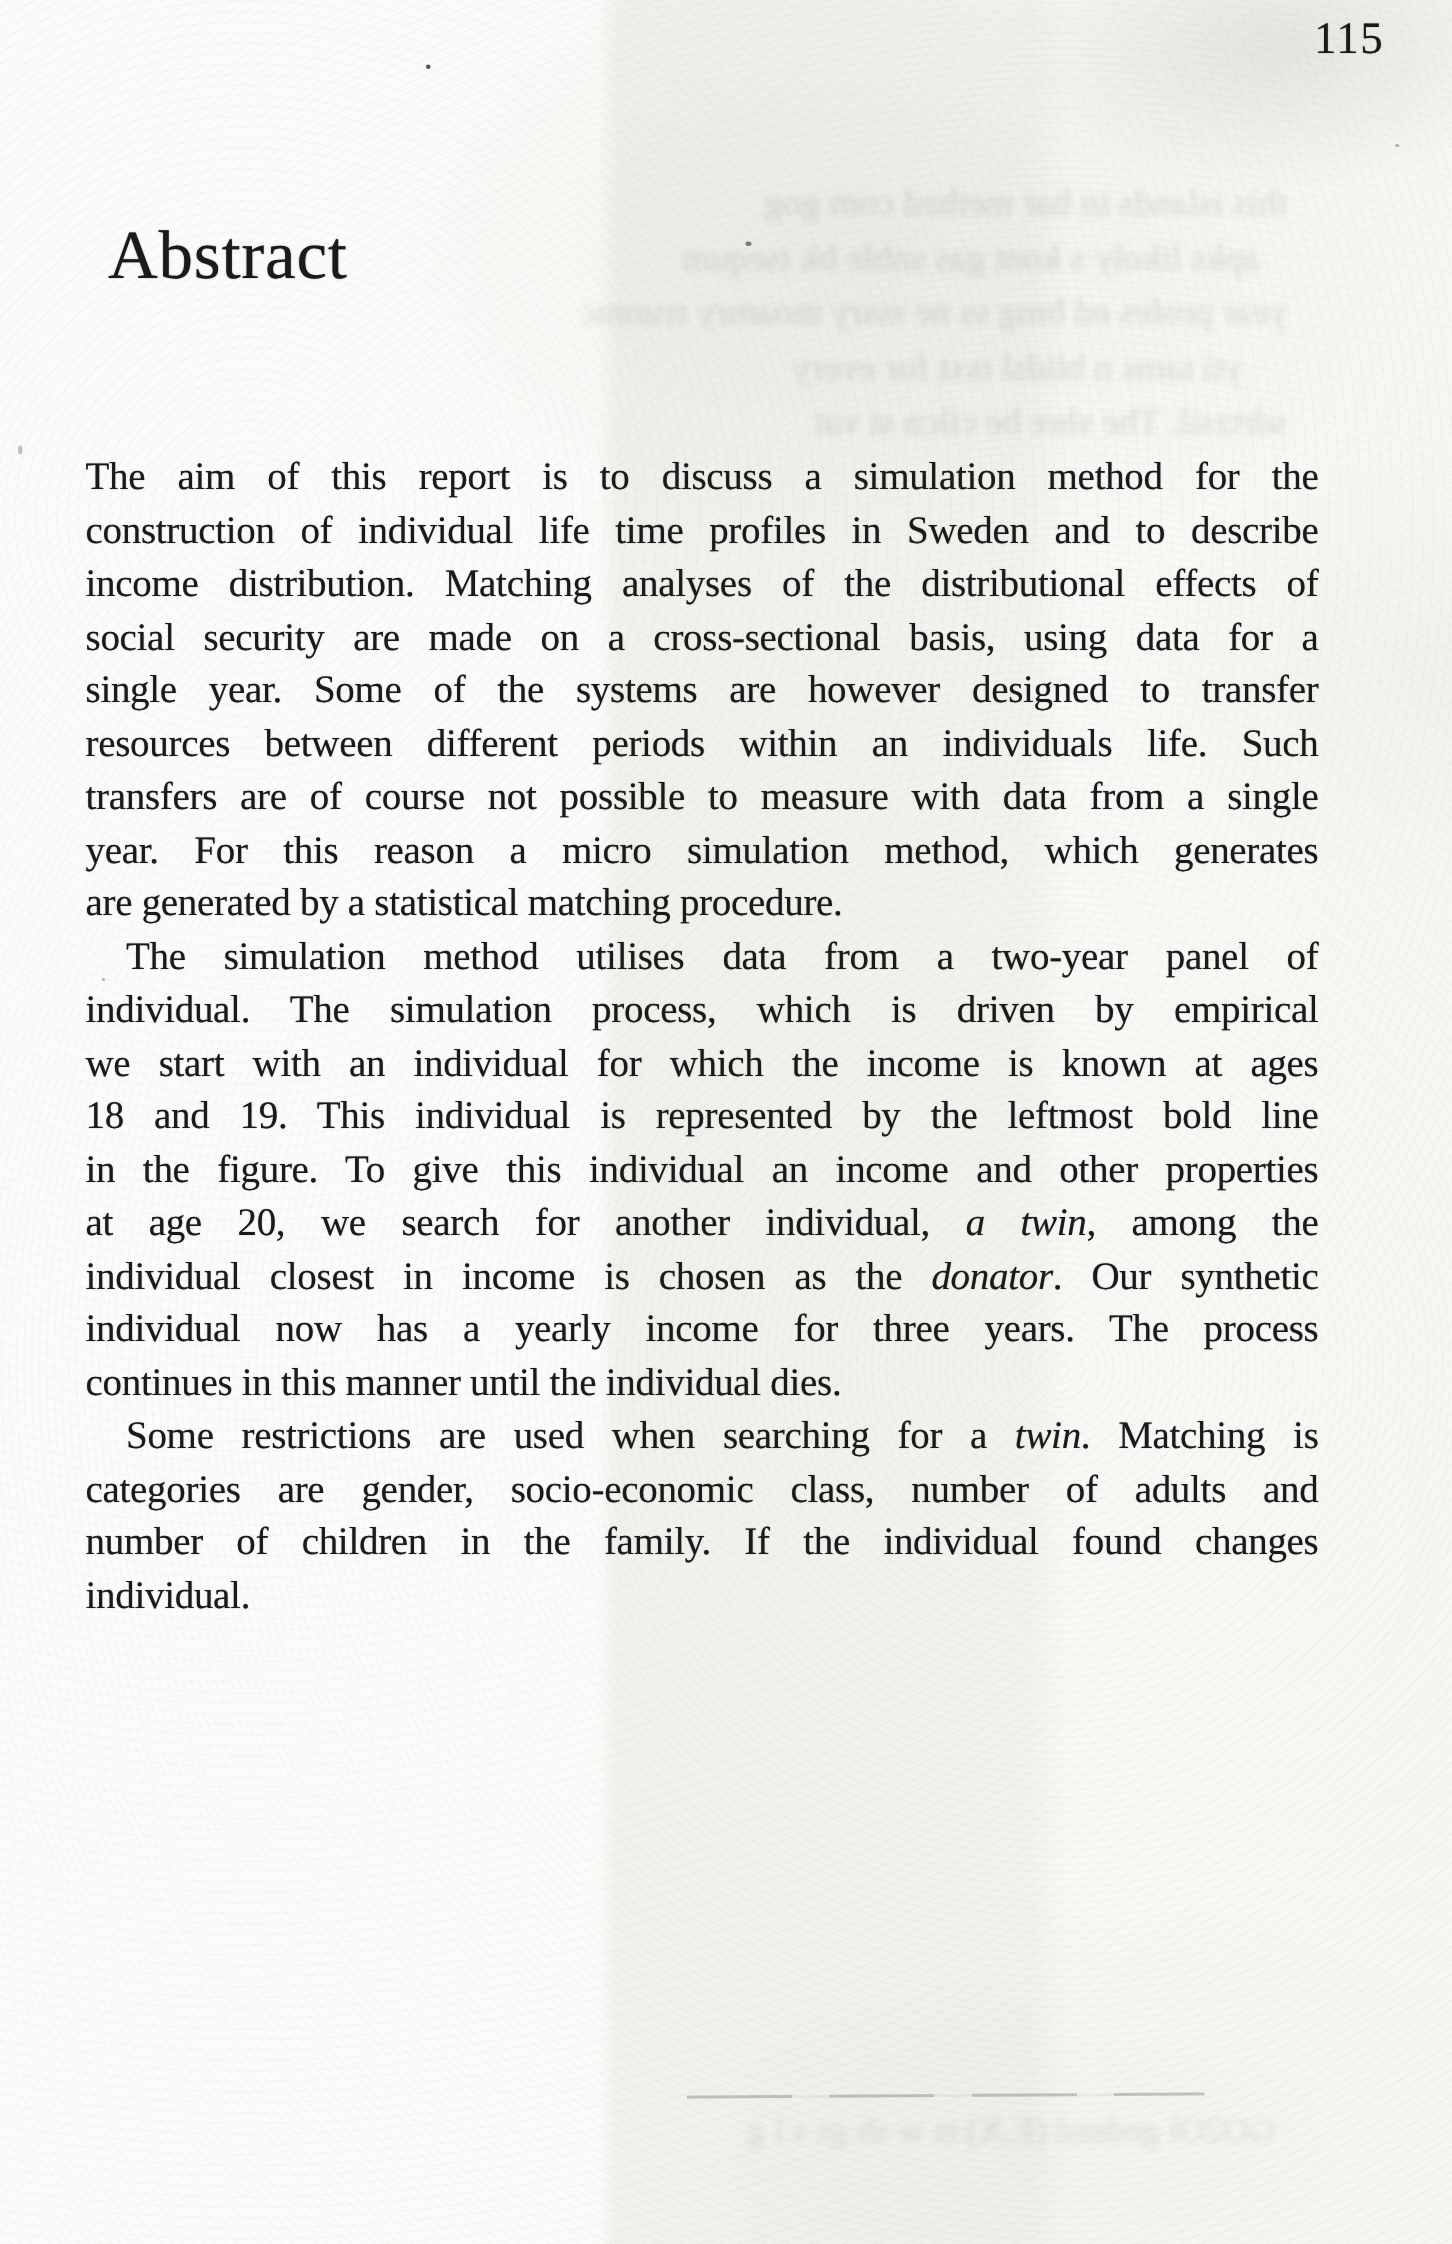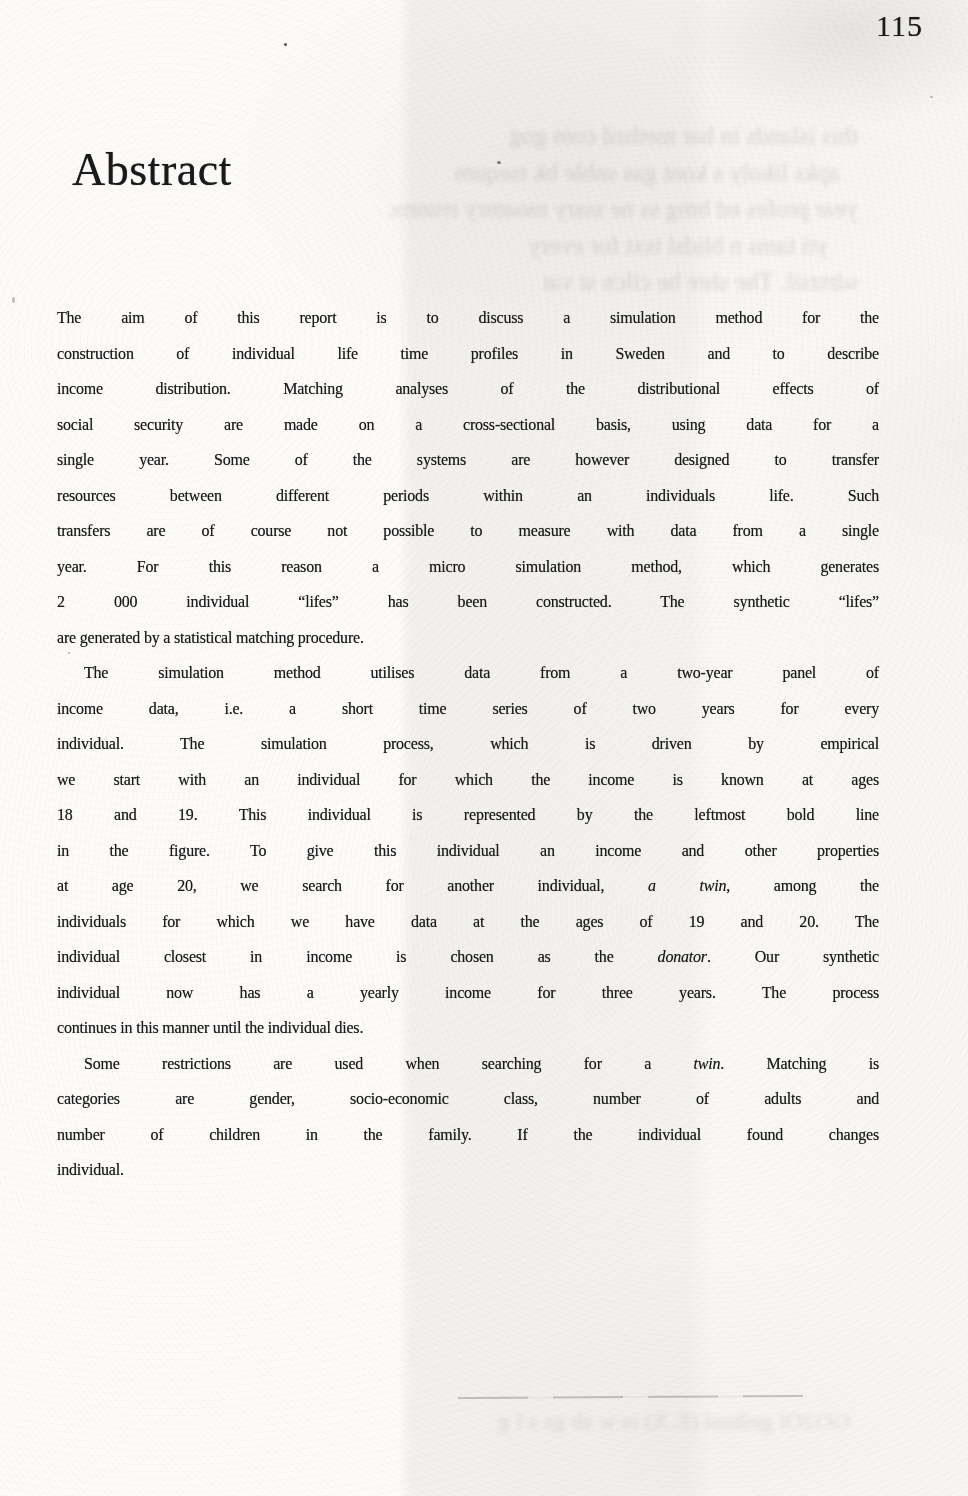--- a/index.html
+++ b/index.html
@@ -36,21 +36,21 @@
   .heading {
     position: absolute; left: 58px; top: 133px;
     font-size: 46px; line-height: 1; font-weight: normal; margin: 14px;
     letter-spacing: .5px;
     text-shadow: 0 0 .8px rgba(10,10,10,.7);
   }
   .body-text {
     position: absolute; left: 57px; top: 300px; width: 822px;
   }
   .line {
-    font-size: 16px;
+    font-size: 26px;
     line-height: 35.5px;
     letter-spacing: -0.2px;
     white-space: nowrap;
     text-align: justify;
     text-align-last: justify;
     text-shadow: 0 0 .7px rgba(10,10,10,.55);
   }
   .line.last { text-align-last: left; }
   .line.indent { text-indent: 27px; }
   .it { font-style: italic; }
@@ -105,30 +105,27 @@
 
   <div class="body-text" id="body-text">
       <div class="line"><span>The aim of this report is to discuss a simulation method for the</span></div>
       <div class="line"><span>construction of individual life time profiles in Sweden and to describe</span></div>
       <div class="line"><span>income distribution. Matching analyses of the distributional effects of</span></div>
       <div class="line"><span>social security are made on a cross-sectional basis, using data for a</span></div>
       <div class="line"><span>single year. Some of the systems are however designed to transfer</span></div>
       <div class="line"><span>resources between different periods within an individuals life. Such</span></div>
       <div class="line"><span>transfers are of course not possible to measure with data from a single</span></div>
       <div class="line"><span>year. For this reason a micro simulation method, which generates</span></div>
-      <div class="line"><span>2 000 individual “lifes” has been constructed. The synthetic “lifes”</span></div>
       <div class="line last"><span>are generated by a statistical matching procedure.</span></div>
       <div class="line indent"><span>The simulation method utilises data from a two-year panel of</span></div>
-      <div class="line"><span>income data, i.e. a short time series of two years for every</span></div>
       <div class="line"><span>individual. The simulation process, which is driven by empirical</span></div>
       <div class="line"><span>we start with an individual for which the income is known at ages</span></div>
       <div class="line"><span>18 and 19. This individual is represented by the leftmost bold line</span></div>
       <div class="line"><span>in the figure. To give this individual an income and other properties</span></div>
       <div class="line"><span>at age 20, we search for another individual, </span><span class="it">a twin</span><span>, among the</span></div>
-      <div class="line"><span>individuals for which we have data at the ages of 19 and 20. The</span></div>
       <div class="line"><span>individual closest in income is chosen as the </span><span class="it">donator</span><span>. Our synthetic</span></div>
       <div class="line"><span>individual now has a yearly income for three years. The process</span></div>
       <div class="line last"><span>continues in this manner until the individual dies.</span></div>
       <div class="line indent"><span>Some restrictions are used when searching for a </span><span class="it">twin</span><span>. Matching is</span></div>
       <div class="line"><span>categories are gender, socio-economic class, number of adults and</span></div>
       <div class="line"><span>number of children in the family. If the individual found changes</span></div>
       <div class="line last"><span>individual.</span></div>
     </div>
 
   <div class="bleed-rule"></div>

